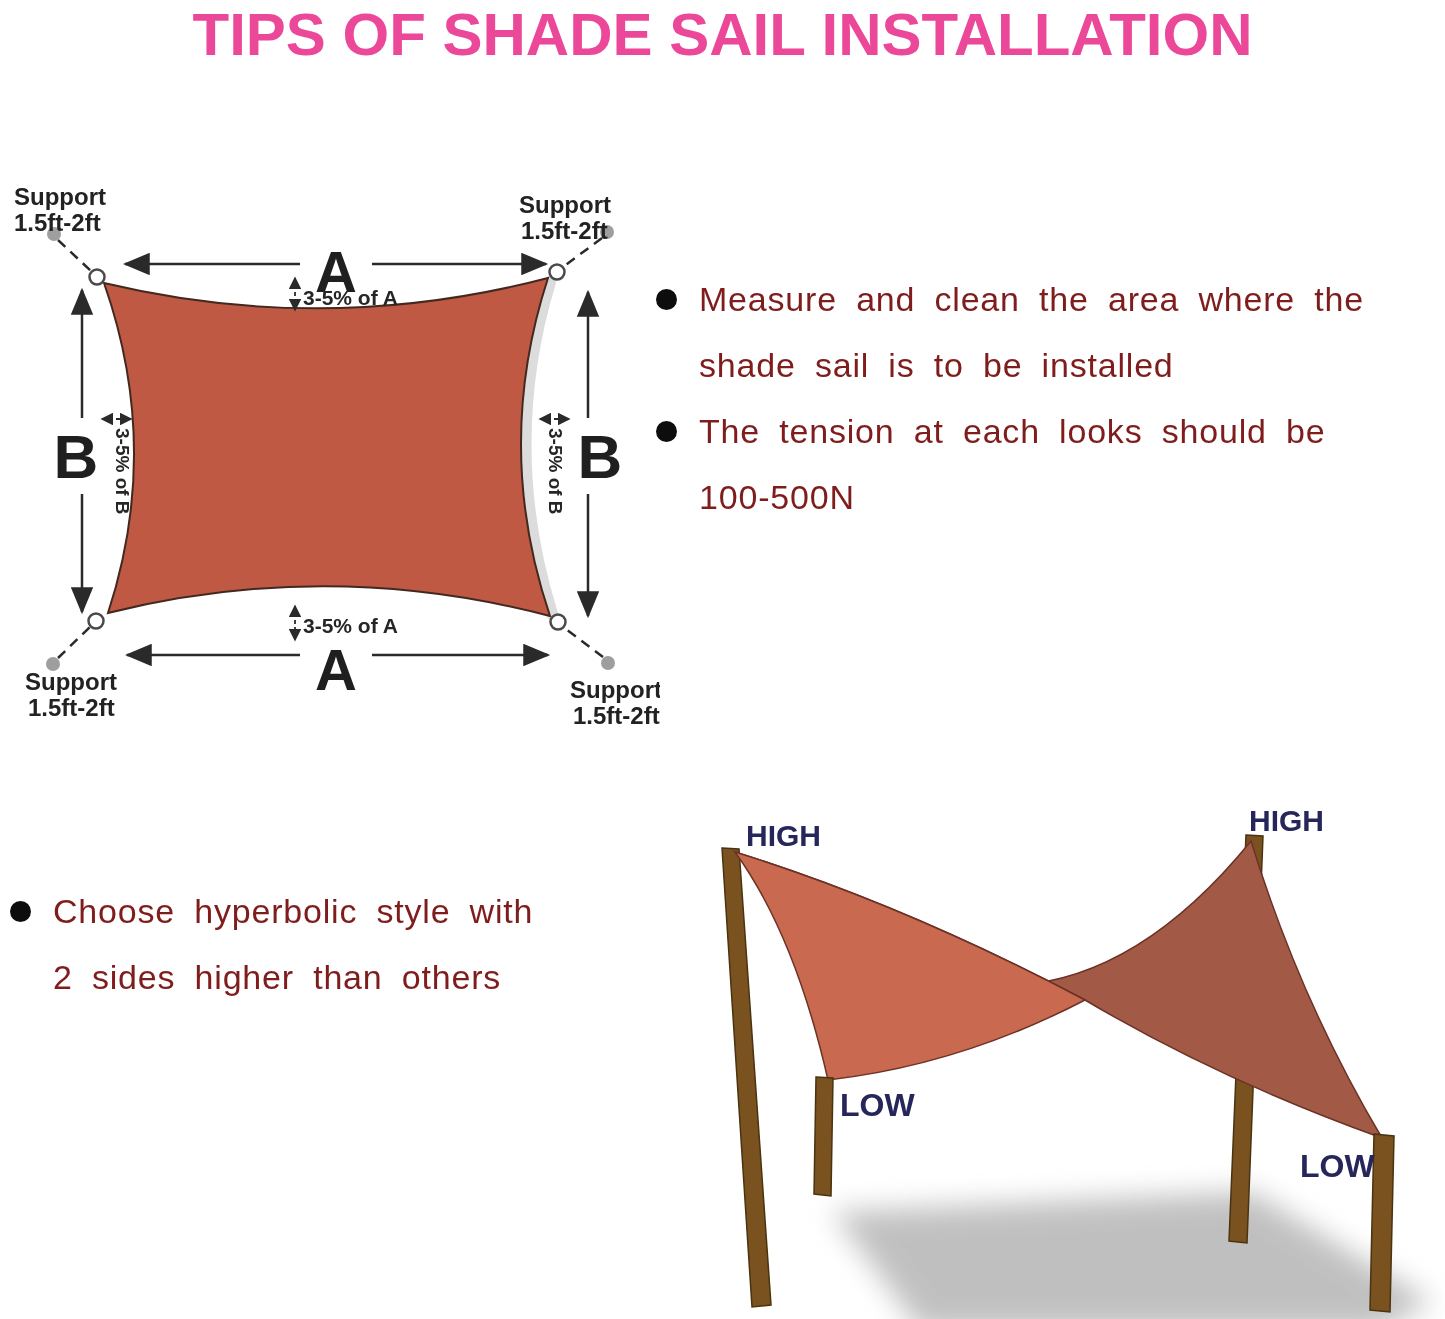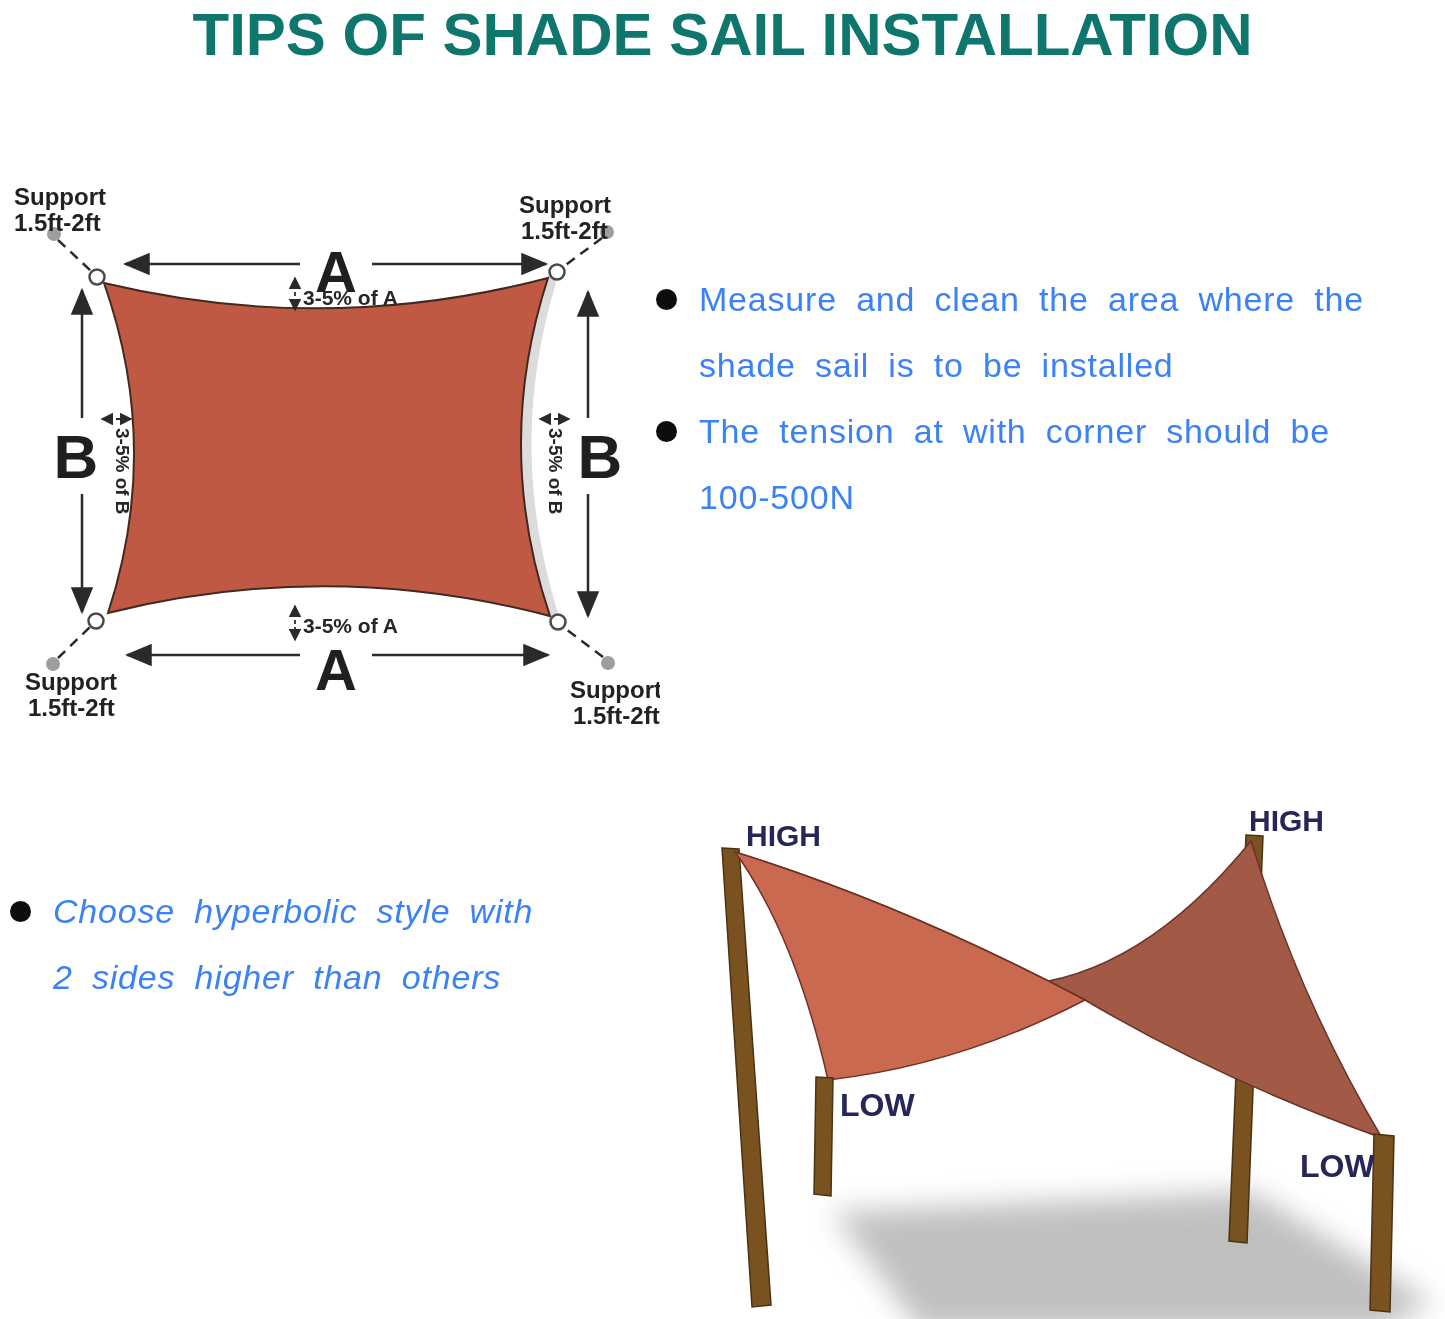--- a/index.html
+++ b/index.html
@@ -2,26 +2,26 @@
 <html><head>
 <meta charset="utf-8">
 <style>
   html,body{margin:0;padding:0;background:#ffffff;}
   .canvas{
     position:relative;width:1445px;height:1319px;background:#ffffff;overflow:hidden;
     font-family:"Liberation Sans", sans-serif;color:#1c1c1c;
   }
   .title{
     position:absolute;top:0;left:0;width:100%;text-align:center;
-    font-size:60px;font-weight:bold;letter-spacing:0px;color:#0f766e;
+    font-size:60px;font-weight:bold;letter-spacing:0px;color:#ec4899;
     font-family:"Liberation Sans", sans-serif;white-space:nowrap;
   }
-  .tips{position:absolute;font-size:34px;letter-spacing:0.8px;word-spacing:9px;color:#3b82f6;}
+  .tips{position:absolute;font-size:34px;letter-spacing:0.8px;word-spacing:9px;color:#7f1d1d;}
   .tips-right{left:652px;top:266px;width:790px;}
-  .tips-bottom-left{left:6px;top:878px;width:645px;font-style:italic;}
+  .tips-bottom-left{left:6px;top:878px;width:645px;}
   .tip-item{display:flex;align-items:flex-start;}
   .bullet{
     flex:0 0 auto;width:21px;height:21px;border-radius:50%;background:#0d0d0d;
     margin:23px 22px 0 4px;
   }
   .tip-lines{flex:1 1 auto;}
   .tip-line{line-height:66px;white-space:nowrap;}
   svg text{font-family:"Liberation Sans", sans-serif;}
   .dim-letter{font-size:58px;font-weight:bold;fill:#1f1f1f;}
   .dim-letter-b{font-size:62px;font-weight:bold;fill:#1f1f1f;}
@@ -111,21 +111,21 @@
     <div class="tip-item">
       <span class="bullet"></span>
       <span class="tip-lines">
         <span class="tip-line">Measure and clean the area where the</span>
         <span class="tip-line">shade sail is to be installed</span>
       </span>
     </div>
     <div class="tip-item">
       <span class="bullet"></span>
       <span class="tip-lines">
-        <span class="tip-line">The tension at with corner should be</span>
+        <span class="tip-line">The tension at each looks should be</span>
         <span class="tip-line">100-500N</span>
       </span>
     </div>
   </div>
 
   <div class="tips tips-bottom-left">
     <div class="tip-item">
       <span class="bullet"></span>
       <span class="tip-lines">
         <span class="tip-line">Choose hyperbolic style with</span>

